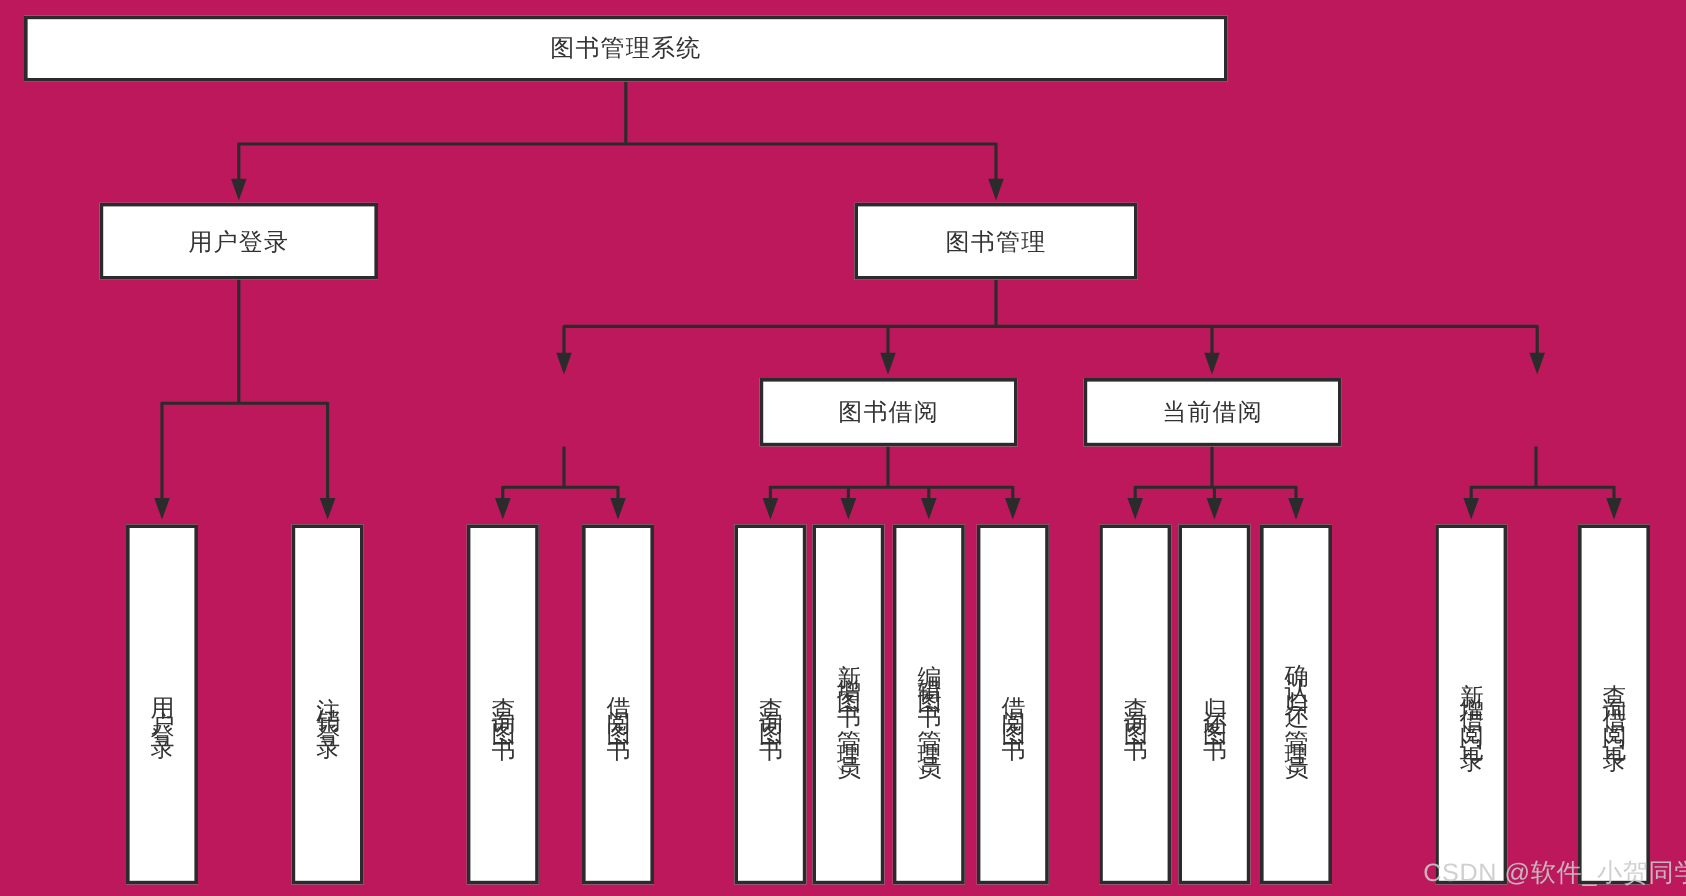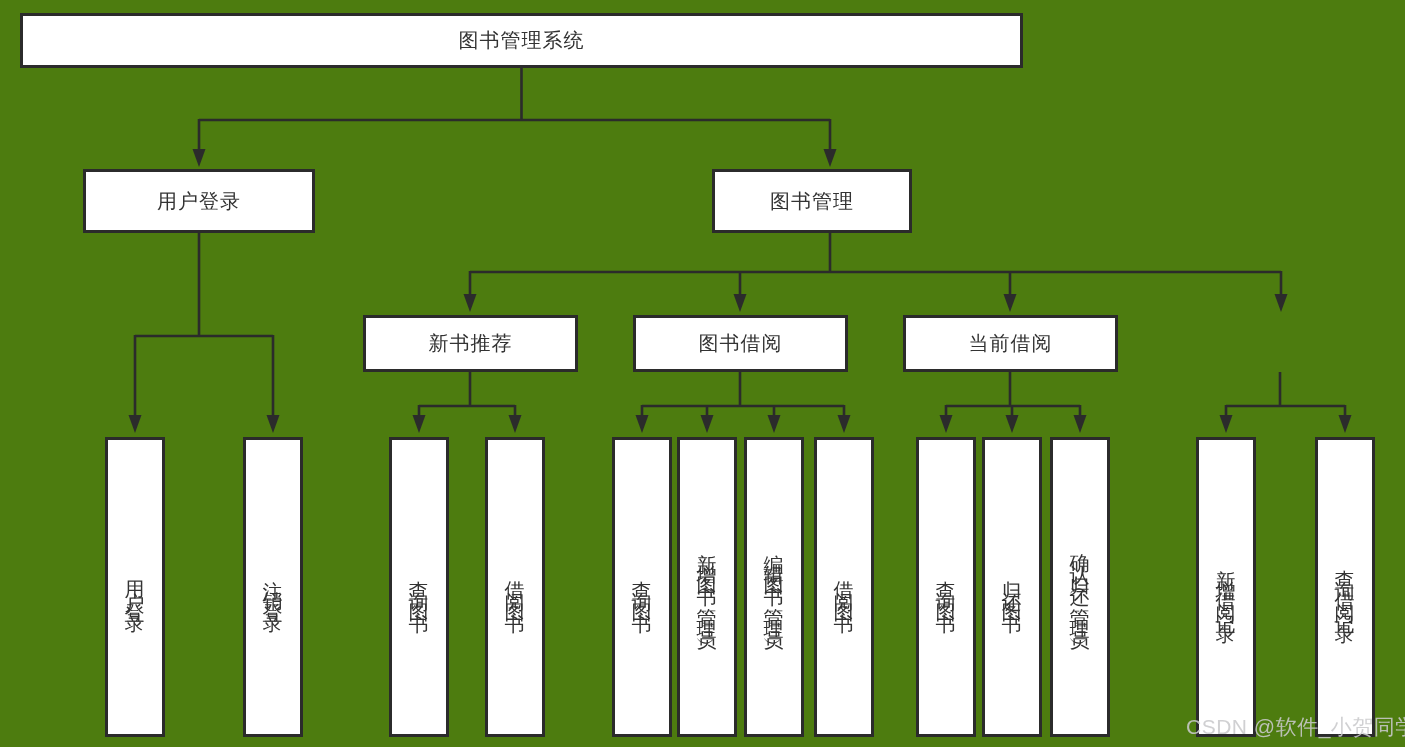--- a/index.html
+++ b/index.html
@@ -1,20 +1,20 @@
 <!DOCTYPE html>
 <html><head>
 <meta charset="utf-8">
 <style>
   html, body { margin: 0; padding: 0; background: #ffffff; }
   #stage {
     position: relative;
     width: 1405px;
     height: 747px;
-    background: #4d7c0f;
+    background: #be185d;
     font-family: "Liberation Sans", "DejaVu Sans", sans-serif;
     overflow: hidden;
   }
   .lines-layer {
     position: absolute;
     left: 0; top: 0;
     width: 1405px; height: 747px;
     z-index: 1;
   }
   .lines-layer path {
@@ -93,23 +93,22 @@
     <polygon class="ah" points="1080,433 1073.5,415 1086.5,415"></polygon>
 
     <path d="M1280 372 V406 M1226 406 H1345 M1226 405 V416 M1345 405 V416"></path>
     <polygon class="ah" points="1226,433 1219.5,415 1232.5,415"></polygon>
     <polygon class="ah" points="1345,433 1338.5,415 1351.5,415"></polygon>
   </svg>
 
   <div class="node hnode" style="left:20px; top:13px; width:1003px; height:55px;">图书管理系统</div>
 
   <div class="node hnode" style="left:83px; top:169px; width:232px; height:64px;">用户登录</div>
-  <div class="node hnode" style="left:712px; top:169px; width:200px; height:64px;">图书管理</div>
+  <div class="node hnode" style="left:712px; top:169px; width:236px; height:64px;">图书管理</div>
 
-  <div class="node hnode" style="left:363px; top:315px; width:215px; height:57px;">新书推荐</div>
   <div class="node hnode" style="left:903px; top:315px; width:215px; height:57px;">当前借阅</div>
   <div class="node hnode" style="left:633px; top:315px; width:215px; height:57px;">图书借阅</div>
 
   <div class="node vnode" style="left:105px; top:437px; width:60px; height:300px;">用户登录</div>
   <div class="node vnode" style="left:243px; top:437px; width:60px; height:300px;">注销登录</div>
 
   <div class="node vnode" style="left:389px; top:437px; width:60px; height:300px;">查询图书</div>
   <div class="node vnode" style="left:485px; top:437px; width:60px; height:300px;">借阅图书</div>
 
   <div class="node vnode" style="left:612px; top:437px; width:60px; height:300px;">查询图书</div>

